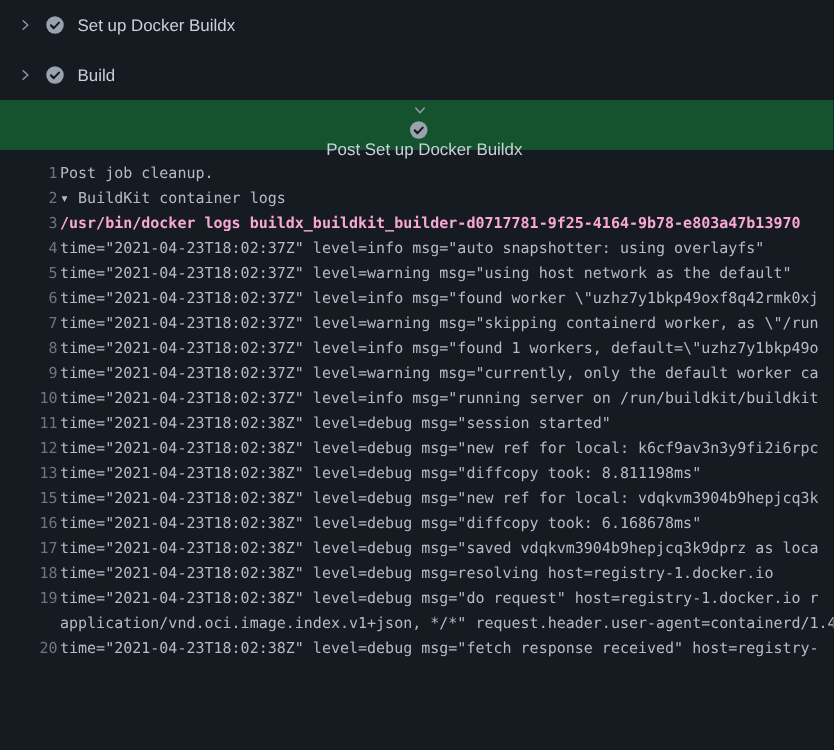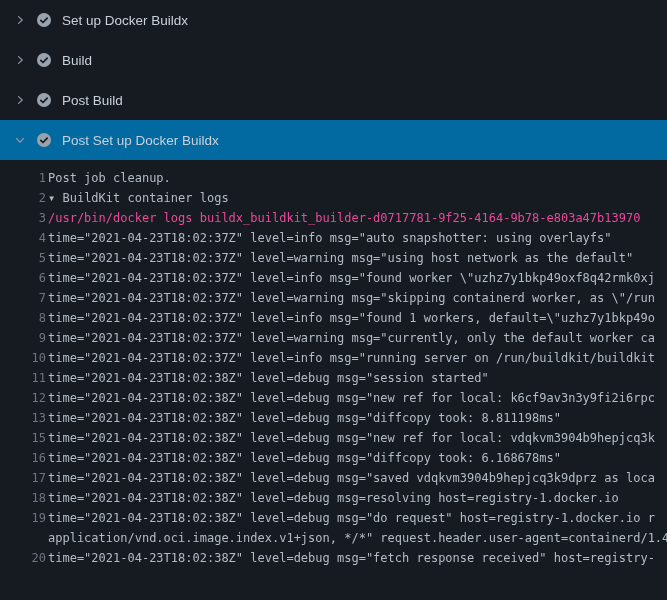--- a/index.html
+++ b/index.html
@@ -5,36 +5,36 @@
   html,body{margin:0;padding:0;background:#0d1117;}
   .viewport{
     position:relative;width:667px;height:600px;overflow:hidden;
     background:#161b22;font-family:"Liberation Sans",sans-serif;
   }
   
   .step-header{
     display:flex;align-items:center;height:40px;padding-left:12px;
     color:#c9d1d9;font-size:13.5px;cursor:pointer;box-sizing:border-box;
   }
-  .step-header.expanded{background:#0369a1;}
+  .step-header.expanded{background:#14532d;flex-direction:column;}
   .chev{width:16px;height:16px;display:flex;align-items:center;justify-content:center;
     color:#8b949e;margin-right:8px;flex:0 0 16px;}
   .chev-down{display:none;}
   .step-header.expanded .chev-down{display:flex;}
   .check{width:16px;height:16px;margin-right:10px;flex:0 0 16px;display:flex;align-items:center;}
   
   .log{
     padding-top:8px;
     font-family:"DejaVu Sans Mono","Liberation Mono",monospace;
     font-size:12px;line-height:20px;color:#b3bcc6;
   }
   .log-line{display:flex;height:20px;white-space:pre;overflow:hidden;width:667px;}
   .ln{flex:0 0 46px;text-align:right;color:#6e7681;cursor:pointer;}
   .lt{margin-left:2px;flex:0 0 auto;}
-  .lt.command{color:#ec4899;font-weight:normal;}
+  .lt.command{color:#f9a8d4;font-weight:bold;}
   .group-toggle{color:#b3bcc6;cursor:pointer;}
 </style>
 </head>
 <body>
 
 <div class="viewport">
   <div>
       <div class="step-header">
     <span class="chev chev-right">
       <svg width="12" height="12" viewBox="0 0 16 16">
@@ -57,35 +57,20 @@
           </svg>
     </span>
 
     <span class="check">
       <svg width="16" height="16" viewBox="0 0 16 16">
             <circle cx="8" cy="8" r="7" fill="#99a3ad"></circle>
             <path d="M4.8 8.3l2.2 2.2 4.2-4.4" fill="none" stroke="#161b22" stroke-width="1.7" stroke-linecap="round" stroke-linejoin="round"></path>
           </svg>
     </span>
     <span class="step-label">Build</span>
-  </div>
-      <div class="step-header">
-    <span class="chev chev-right">
-      <svg width="12" height="12" viewBox="0 0 16 16">
-            <path d="M6 3.5l5 4.5-5 4.5" fill="none" stroke="currentColor" stroke-width="1.7" stroke-linecap="round" stroke-linejoin="round"></path>
-          </svg>
-    </span>
-
-    <span class="check">
-      <svg width="16" height="16" viewBox="0 0 16 16">
-            <circle cx="8" cy="8" r="7" fill="#99a3ad"></circle>
-            <path d="M4.8 8.3l2.2 2.2 4.2-4.4" fill="none" stroke="#161b22" stroke-width="1.7" stroke-linecap="round" stroke-linejoin="round"></path>
-          </svg>
-    </span>
-    <span class="step-label">Post Build</span>
   </div>
       <div class="step-header expanded">
 
     <span class="chev chev-down">
       <svg width="12" height="12" viewBox="0 0 16 16">
             <path d="M3.5 6l4.5 5 4.5-5" fill="none" stroke="currentColor" stroke-width="1.7" stroke-linecap="round" stroke-linejoin="round"></path>
           </svg>
     </span>
     <span class="check">
       <svg width="16" height="16" viewBox="0 0 16 16">

